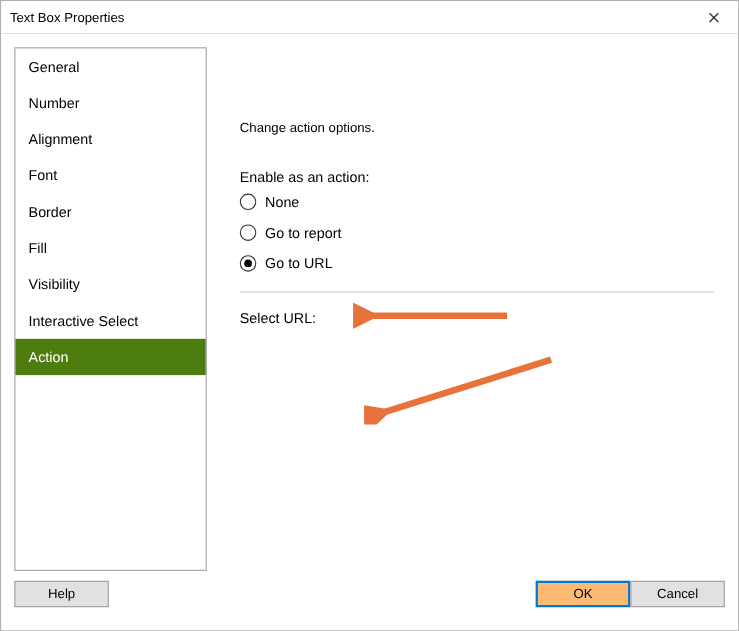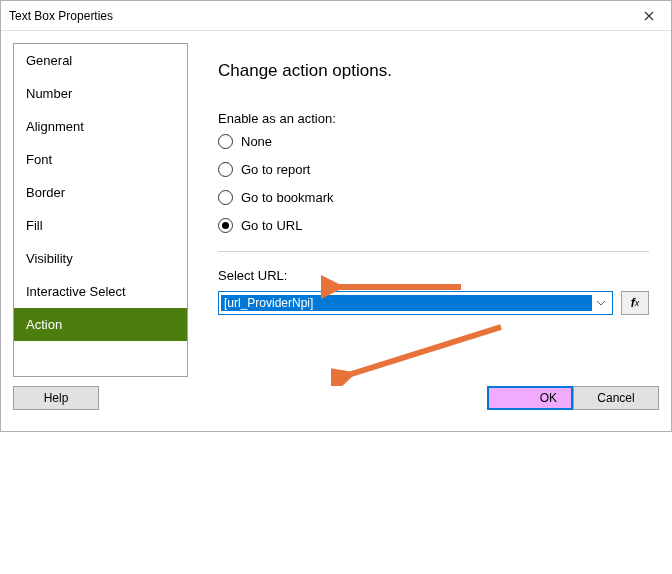--- a/index.html
+++ b/index.html
@@ -1,18 +1,18 @@
 <!DOCTYPE html>
 <html><head>
 <meta charset="utf-8">
 <style>
   * { box-sizing: border-box; font-family: "Segoe UI", Arial, sans-serif; }
   body { margin: 0; background: #fff; }
   .window {
-    width: 672px; height: 432px; border: 1px solid #b0b0b0;
+    width: 672px; height: 574px; border: 1px solid #b0b0b0;
     display: flex; flex-direction: column; background: #fff;
     position: relative;
   }
   .titlebar {
     height: 30px; display: flex; align-items: center; justify-content: space-between;
     padding: 0 0 0 8px; border-bottom: 1px solid #e0e0e0;
     font-size: 12px; color: #000;
   }
   .close-btn {
     width: 45px; height: 30px; display: flex; align-items: center; justify-content: center;
@@ -30,21 +30,21 @@
     padding: 9px 12px; font-size: 13px; color: #000; cursor: pointer;
     user-select: none;
   }
   .sidebar-item.selected {
     background: #4d7c0f; color: #fff;
   }
   .main-panel {
     flex: 1; padding: 18px 10px 10px 30px; display: flex; flex-direction: column;
   }
   .panel-heading {
-    font-size: 17px; color: #000; margin-bottom: 30px;
+    font-size: 12px; color: #000; margin-bottom: 30px; margin-top: 48px;
   }
   .section-label {
     font-size: 13px; color: #000; margin-bottom: 8px;
   }
   .radio-group { display: flex; flex-direction: column; gap: 13px; margin-bottom: 18px; }
   .radio-row { display: flex; align-items: center; gap: 8px; font-size: 13px; color: #000; cursor: pointer; }
   .radio-circle {
     width: 15px; height: 15px; border-radius: 50%; border: 1px solid #333;
     display: flex; align-items: center; justify-content: center; background: #fff;
     flex-shrink: 0;
@@ -80,21 +80,21 @@
   .footer {
     height: 54px; display: flex; align-items: center; padding: 0 12px 12px 12px;
     gap: 0;
   }
   .btn {
     height: 24px; min-width: 86px; border: 1px solid #a0a0a0; background: #e1e1e1;
     font-size: 12px; color: #000; display: flex; align-items: center; justify-content: center;
     cursor: pointer; padding: 0 14px;
   }
   .btn.primary {
-    border: 2px solid #0078d7; background: #f0abfc; justify-content: flex-end;
+    border: 2px solid #0078d7; background: #fdba74;
   }
   .footer-spacer { flex: 1; }
   .arrow-annotation {
     position: absolute; pointer-events: none;
   }
 </style>
 </head>
 <body>
 
 <div class="window">
@@ -129,50 +129,32 @@
 
       <div class="radio-group">
         <div class="radio-row">
           <span class="radio-circle"></span>
           <span>None</span>
         </div>
         <div class="radio-row">
           <span class="radio-circle"></span>
           <span>Go to report</span>
         </div>
-        <div class="radio-row">
-          <span class="radio-circle"></span>
-          <span>Go to bookmark</span>
-        </div>
         <div class="radio-row checked">
           <span class="radio-circle">
               <span class="radio-dot"></span>
             </span>
           <span>Go to URL</span>
         </div>
       </div>
 
       <hr class="divider">
 
       <div class="section-label">Select URL:</div>
 
-      <div class="url-row">
-        <div class="combo">
-          <span class="combo-text">[url_ProviderNpi]</span>
-          <span class="combo-arrow">
-            <svg width="8" height="5" viewBox="0 0 8 5">
-                <path d="M0 0 L4 4 L8 0" stroke="#666" stroke-width="1" fill="none"></path>
-              </svg>
-          </span>
-        </div>
-        <div class="fx-btn">
-          <span style="font-style:italic;font-weight:bold">f</span>
-            <span style="font-style:italic;font-size:9px">x</span>
-        </div>
-      </div>
     </div>
 
     <svg class="arrow-annotation" style="left:320px; top:243px;" width="150" height="26">
       <defs>
           <marker id="ah1" markerWidth="10" markerHeight="10" refX="2" refY="5" orient="auto">
             <path d="M10 0 L0 5 L10 10 Z" fill="#e8733a"></path>
           </marker>
         </defs>
       <line x1="140" y1="13" x2="12" y2="13" stroke="#e8733a" stroke-width="6" marker-end="url(#ah1)"></line>
     </svg>

